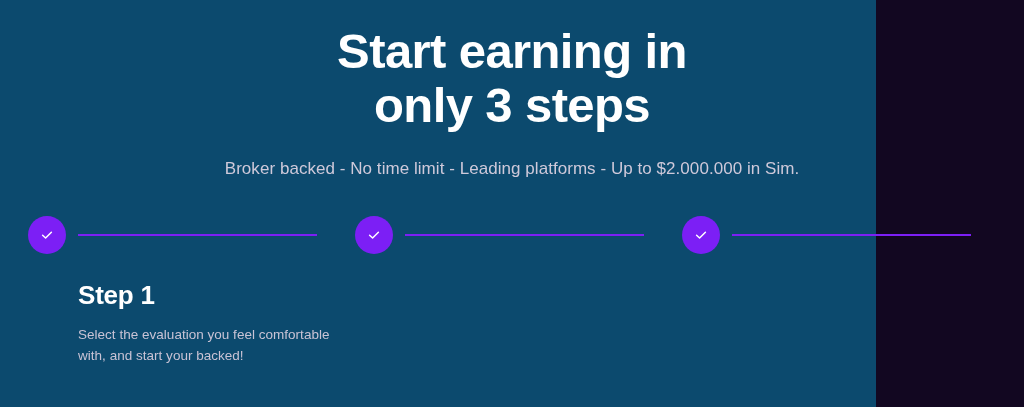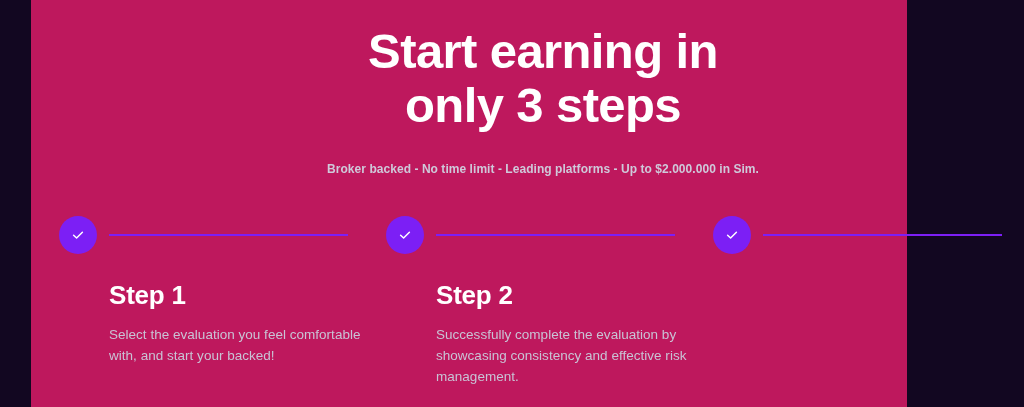--- a/index.html
+++ b/index.html
@@ -12,22 +12,21 @@
     height: 407px;
     background: #120721;
     font-family: "Liberation Sans", sans-serif;
     overflow: hidden;
     -webkit-font-smoothing: antialiased;
   }
   .page {
     position: relative;
     width: 876px;
     height: 407px;
-    background: #be185d;
-    margin-left: 31px;
+    background: #0c4a6e;
   }
 
   
   .header {
     position: absolute;
     top: 24px;
     left: 0;
     width: 1024px;
     text-align: center;
   }
@@ -38,22 +37,22 @@
     font-size: 49px;
     font-weight: bold;
     line-height: 54px;
     letter-spacing: -0.6px;
     white-space: pre-line;
   }
   .subtitle {
     margin: 0;
     padding-top: 28px;
     color: #cfc9da;
-    font-size: 12px;
-    font-weight: bold;
+    font-size: 17px;
+    font-weight: normal;
     line-height: 18px;
     letter-spacing: 0.05px;
   }
 
   
   .steps {
     position: absolute;
     top: 216px;
     left: 28px;
     width: 968px;
@@ -154,24 +153,20 @@
       <div class="step-top">
         <div class="step-badge">
           <span class="check-icon">
             <svg viewBox="0 0 14 14" width="14" height="14" xmlns="http://www.w3.org/2000/svg">
               <path d="M2.6 7.2 L5.6 10 L11.4 4.2" fill="none" stroke="#ffffff" stroke-width="1.5" stroke-linecap="round" stroke-linejoin="round"></path>
             </svg>
           </span>
         </div>
         <div class="step-line"></div>
       </div>
-      <div class="step-body">
-        <h2 class="step-title">Step 2</h2>
-        <p class="step-text">Successfully complete the evaluation by showcasing consistency and effective risk management.</p>
-      </div>
     </div>
 
     <div class="step">
       <div class="step-top">
         <div class="step-badge">
           <span class="check-icon">
             <svg viewBox="0 0 14 14" width="14" height="14" xmlns="http://www.w3.org/2000/svg">
               <path d="M2.6 7.2 L5.6 10 L11.4 4.2" fill="none" stroke="#ffffff" stroke-width="1.5" stroke-linecap="round" stroke-linejoin="round"></path>
             </svg>
           </span>

